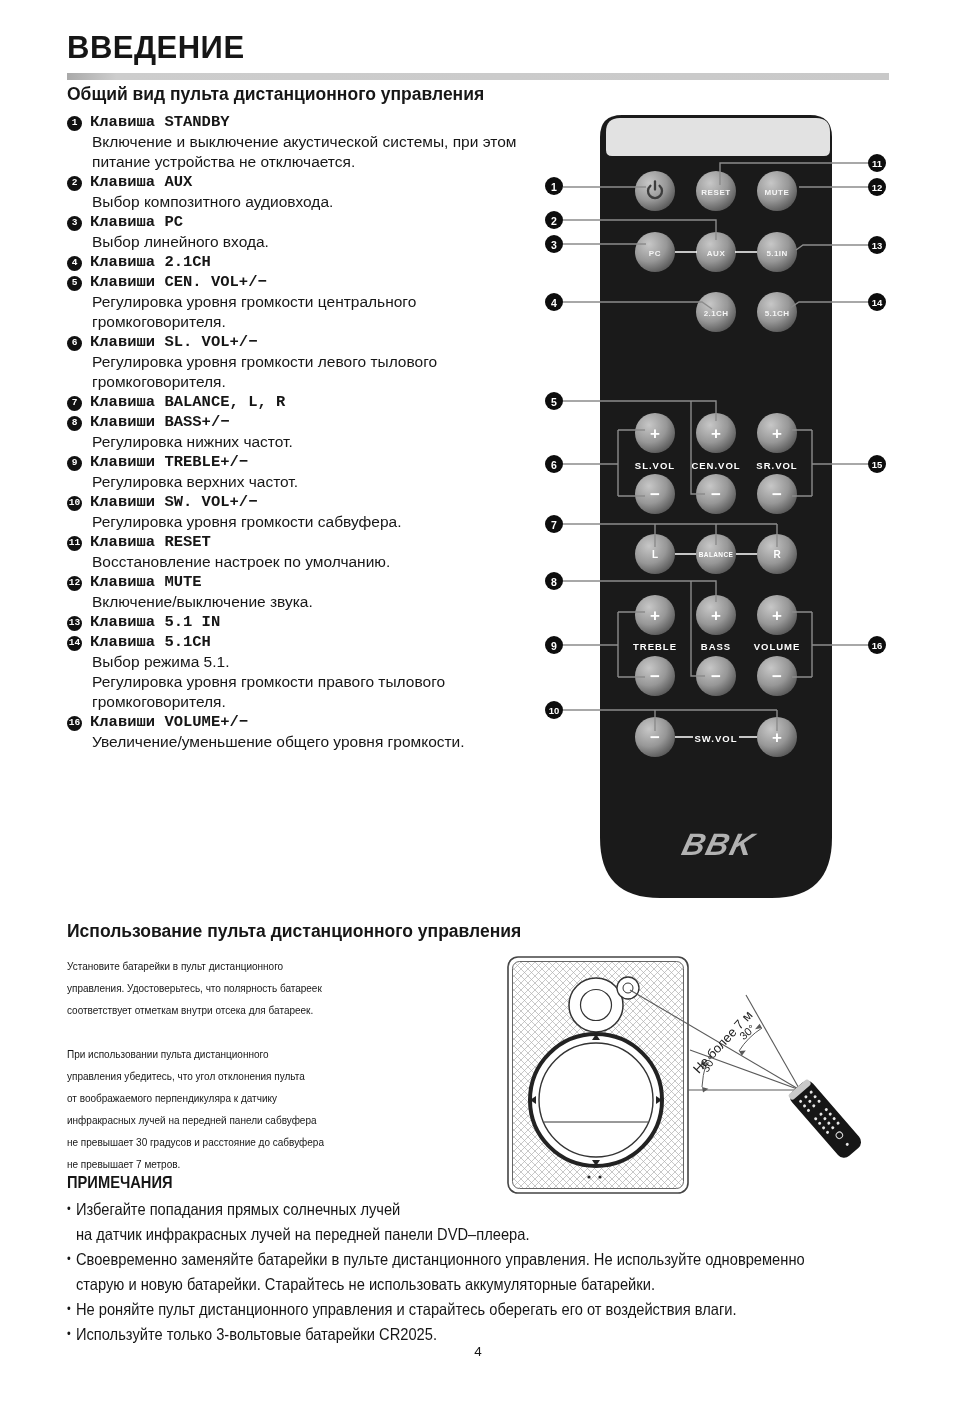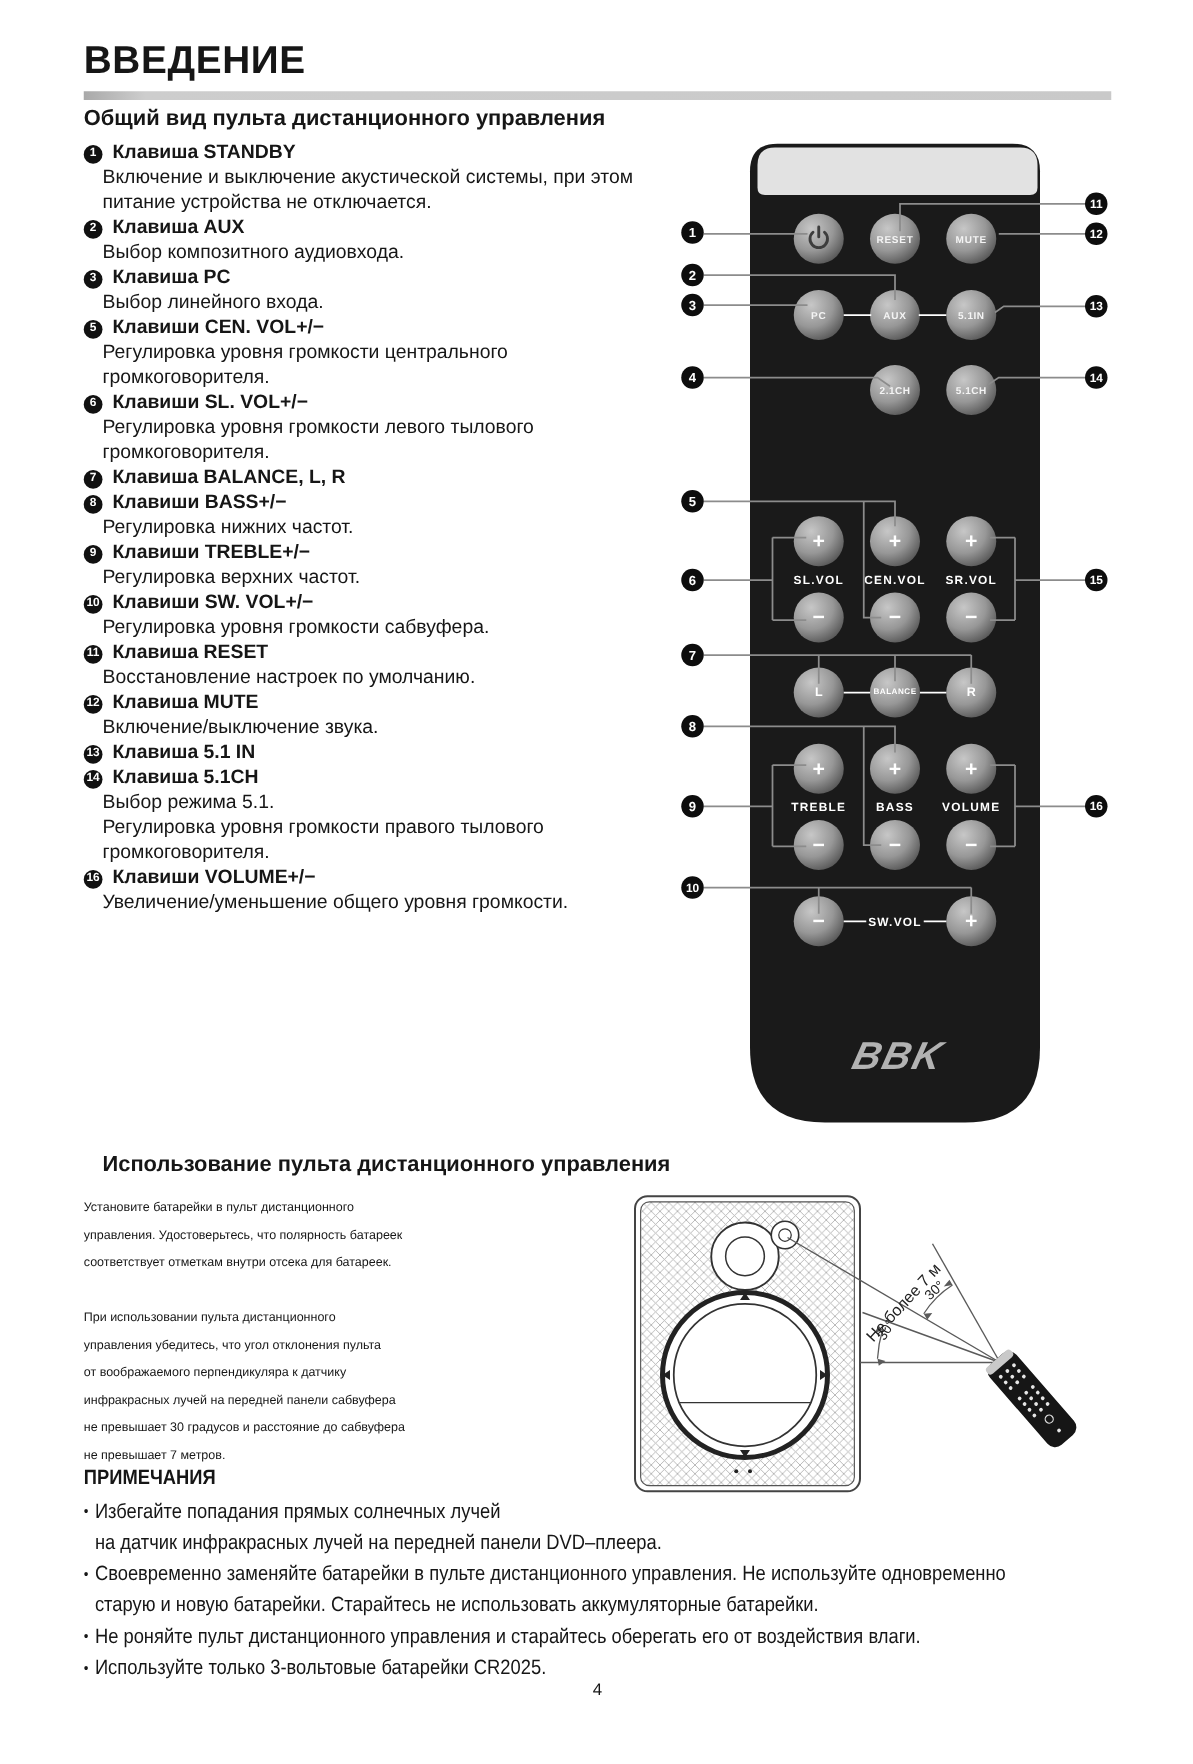--- a/index.html
+++ b/index.html
@@ -3,30 +3,30 @@
 <meta charset="utf-8">
 <style>
   html,body{margin:0;padding:0;background:#ffffff;}
   .page{position:relative;width:954px;height:1358px;background:#fff;overflow:hidden;
         font-family:"Liberation Sans",sans-serif;color:#161616;}
   h1.title{position:absolute;left:67px;top:30px;margin:0;font-size:31px;font-weight:bold;letter-spacing:.5px;}
   .rule{position:absolute;left:67px;top:73px;width:822px;height:7px;
         background:linear-gradient(90deg,#a9a9a9,#cdcdcd 6%,#c9c9c9);}
   h2.h2a{position:absolute;left:67px;top:84px;margin:0;font-size:17.5px;font-weight:bold;text-align:center;}
   .list{position:absolute;left:67px;top:112px;width:482px;font-size:15.5px;line-height:20px;}
-  .li-t{font-weight:bold;}
-  .li-d{margin-left:15px;}
+  .li-t{font-weight:bold;font-family:Liberation Mono, monospace;}
+  .li-d{margin-left:25px;}
   .badge{display:inline-flex;align-items:center;justify-content:center;width:15px;height:15px;
          border-radius:50%;background:#111;color:#fff;font-size:9.5px;font-weight:bold;
          margin-right:8px;transform:translateY(-1px);}
   svg.remote{position:absolute;left:540px;top:110px;}
   svg.usage{position:absolute;left:500px;top:948px;}
   svg text{font-family:"Liberation Sans",sans-serif;}
   .sec2{position:absolute;left:67px;top:921px;width:470px;}
-  .sec2 h2{margin:0 0 14px 15px;font-size:17.5px;font-weight:bold;}
+  .sec2 h2{margin:0 0 14px 0;font-size:17.5px;font-weight:bold;}
   .para{font-size:10px;line-height:22px;margin:0 0 22px 0;}
   .notes{position:absolute;left:67px;top:1170px;width:930px;font-size:16.5px;line-height:25px;
          transform:scaleX(.89);transform-origin:0 0;}
   .notes h3{margin:0 0 2px 0;font-size:16.5px;font-weight:bold;}
   .note{position:relative;padding-left:10px;}
   .note .b{position:absolute;left:0;top:0;font-size:12px;}
   .pageno{position:absolute;left:67px;top:1344px;width:822px;text-align:center;font-size:13.5px;}
 </style>
 </head>
 <body>
@@ -44,20 +44,21 @@
       </div>
     <div class="li">
         <div class="li-t"><span class="badge">2</span><span>Клавиша AUX</span></div>
         <div class="li-d">Выбор композитного аудиовхода.</div>
       </div>
     <div class="li">
         <div class="li-t"><span class="badge">3</span><span>Клавиша PC</span></div>
         <div class="li-d">Выбор линейного входа.</div>
       </div>
     <div class="li">
+        <div class="li-t"><span class="badge">4</span><span>Клавиша 2.1CH</span></div>
       </div>
     <div class="li">
         <div class="li-t"><span class="badge">5</span><span>Клавиши CEN. VOL+/−</span></div>
         <div class="li-d">Регулировка уровня громкости центрального<br>громкоговорителя.</div>
       </div>
     <div class="li">
         <div class="li-t"><span class="badge">6</span><span>Клавиши SL. VOL+/−</span></div>
         <div class="li-d">Регулировка уровня громкости левого тылового<br>громкоговорителя.</div>
       </div>
     <div class="li">

